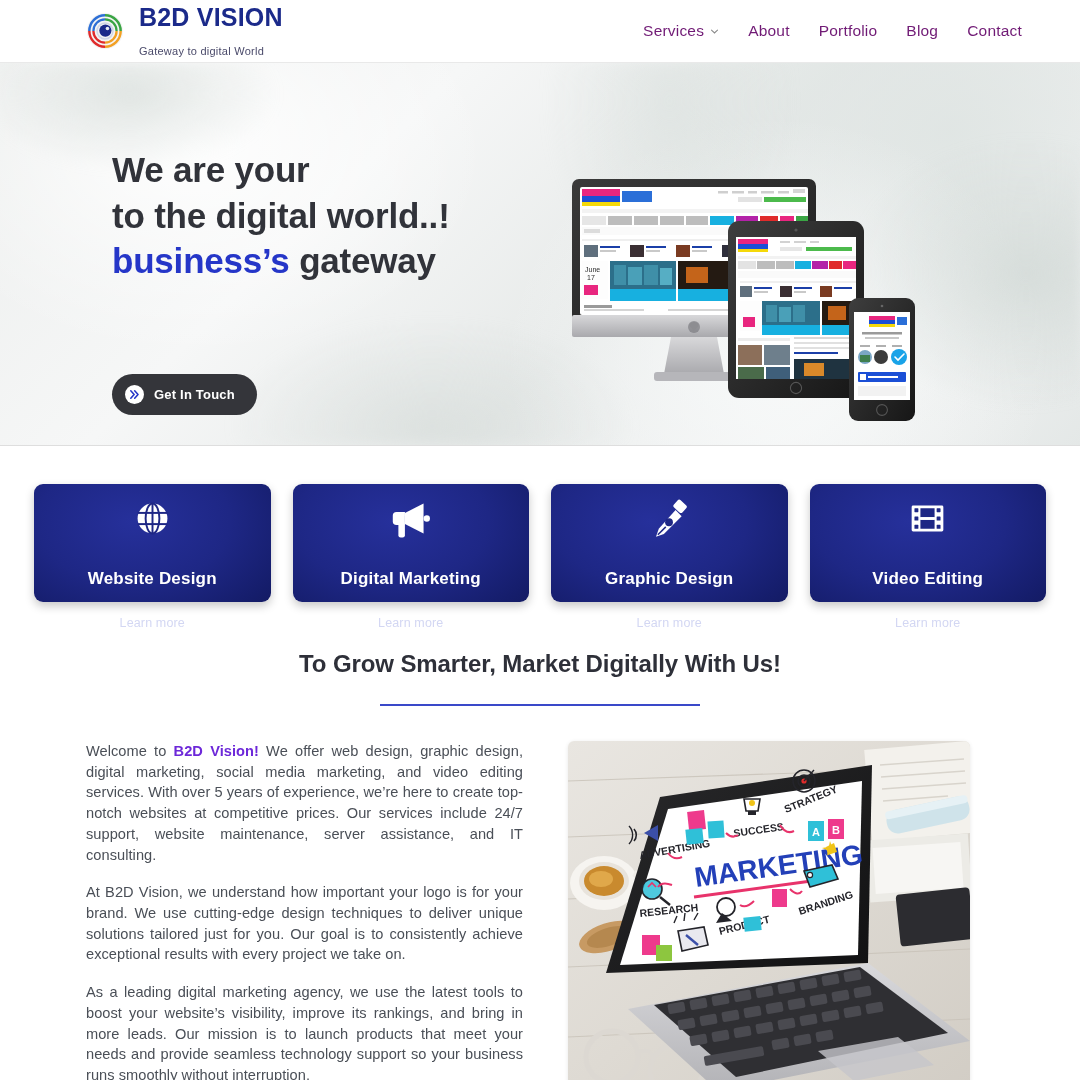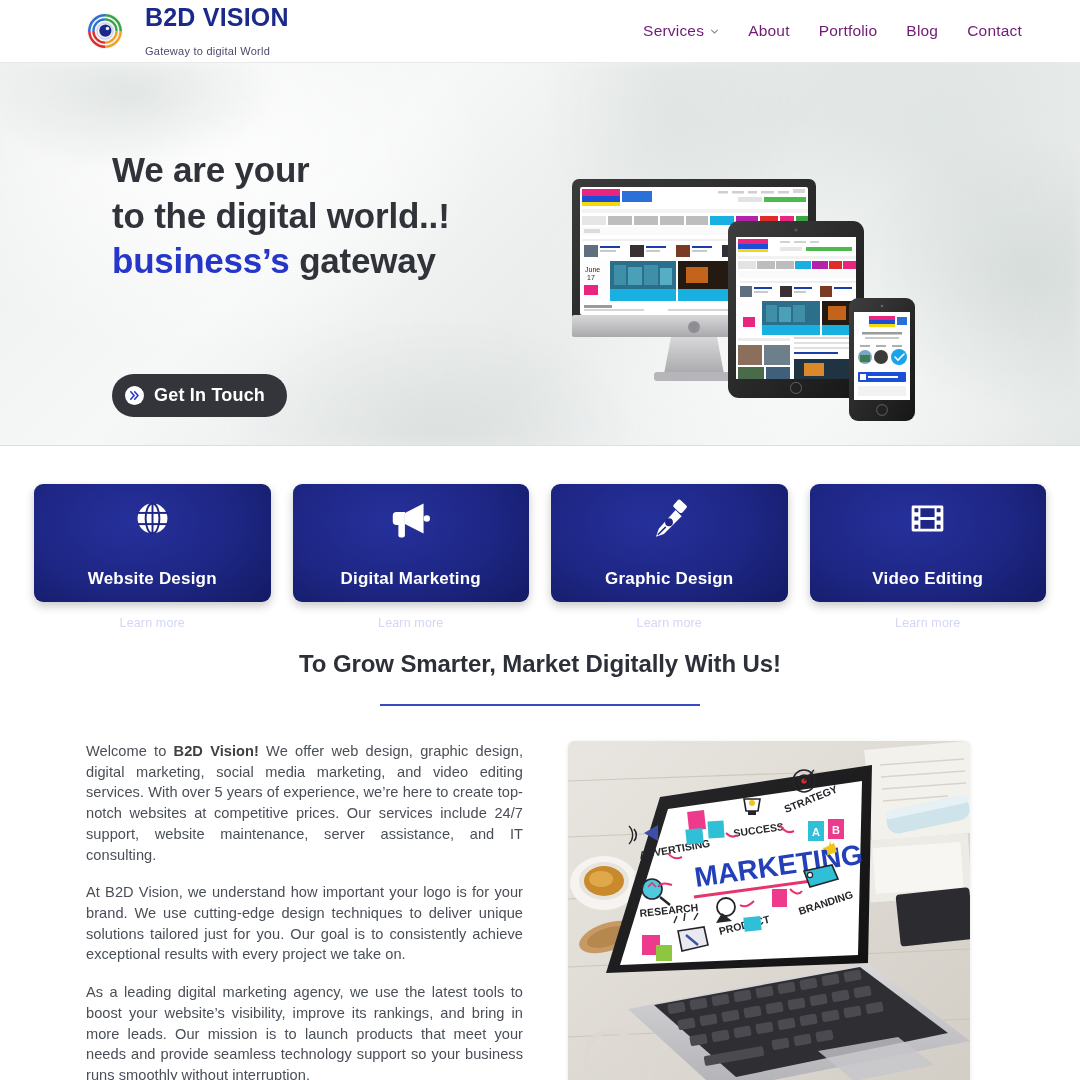--- a/index.html
+++ b/index.html
@@ -16,21 +16,21 @@
     height:63px;
     background:#ffffff;
     display:flex;
     align-items:center;
     justify-content:space-between;
     padding:0 28px 0 86px;
     border-bottom:1px solid #e9e9e9;
     position:relative;
     z-index:10;
   }
-  .brand { display:flex; align-items:center; gap:21px; }
+  .brand { display:flex; align-items:center; gap:15px; }
   .brand-mark { width:38px; height:38px; flex:0 0 38px; }
   .brand-text { display:flex; flex-direction:column; line-height:1; }
   .brand-title {
     font-size:25px; font-weight:bold; color:#1b2a8a;
     letter-spacing:0.2px; font-family:"Liberation Sans", sans-serif;
   }
   .brand-tag {
     font-size:11px; color:#4a4a6a; letter-spacing:0.25px;
     margin-top:16px;
   }
@@ -72,21 +72,21 @@
     line-height:1.3; letter-spacing:-0.2px;
   }
   .hl .accent { color:#2536c8; }
 
   .cta {
     position:absolute; left:86px; top:311px;
     display:inline-flex; align-items:center; gap:10px;
     background:#34353a; color:#ffffff;
     border:none; border-radius:24px;
     padding:11px 22px 11px 13px;
-    font-size:18px; font-weight:bold; letter-spacing:0.2px;
+    font-size:13px; font-weight:bold; letter-spacing:0.2px;
     cursor:pointer; font-family:"Liberation Sans", sans-serif;
   }
   .cta-ico {
     width:19px; height:19px; border-radius:50%;
     background:#ffffff; display:flex; align-items:center; justify-content:center;
     flex:0 0 19px;
   }
 
   
   .devices { position:absolute; right:152px; top:106px; width:360px; height:260px; }
@@ -131,21 +131,21 @@
     display:flex; gap:45px;
     padding:35px 110px 0 86px;
   }
   .about-text { width:437px; flex:0 0 437px; }
   .about-text p {
     font-size:14.6px; line-height:1.42; color:#4a4f57;
     text-align:justify; margin-bottom:17px;
     letter-spacing:0.05px;
   }
   .about-text p:last-child { margin-bottom:0; }
-  .about-text b.hi { color:#404040; font-weight:bold; }
+  .about-text b.hi { color:#6d28d9; font-weight:bold; }
 
   .about-photo {
     flex:1 1 auto; height:350px; border-radius:6px;
     overflow:hidden; position:relative;
     box-shadow:0 1px 4px rgba(0,0,0,0.10);
   }
 </style>
 </head>
 <body>
 

